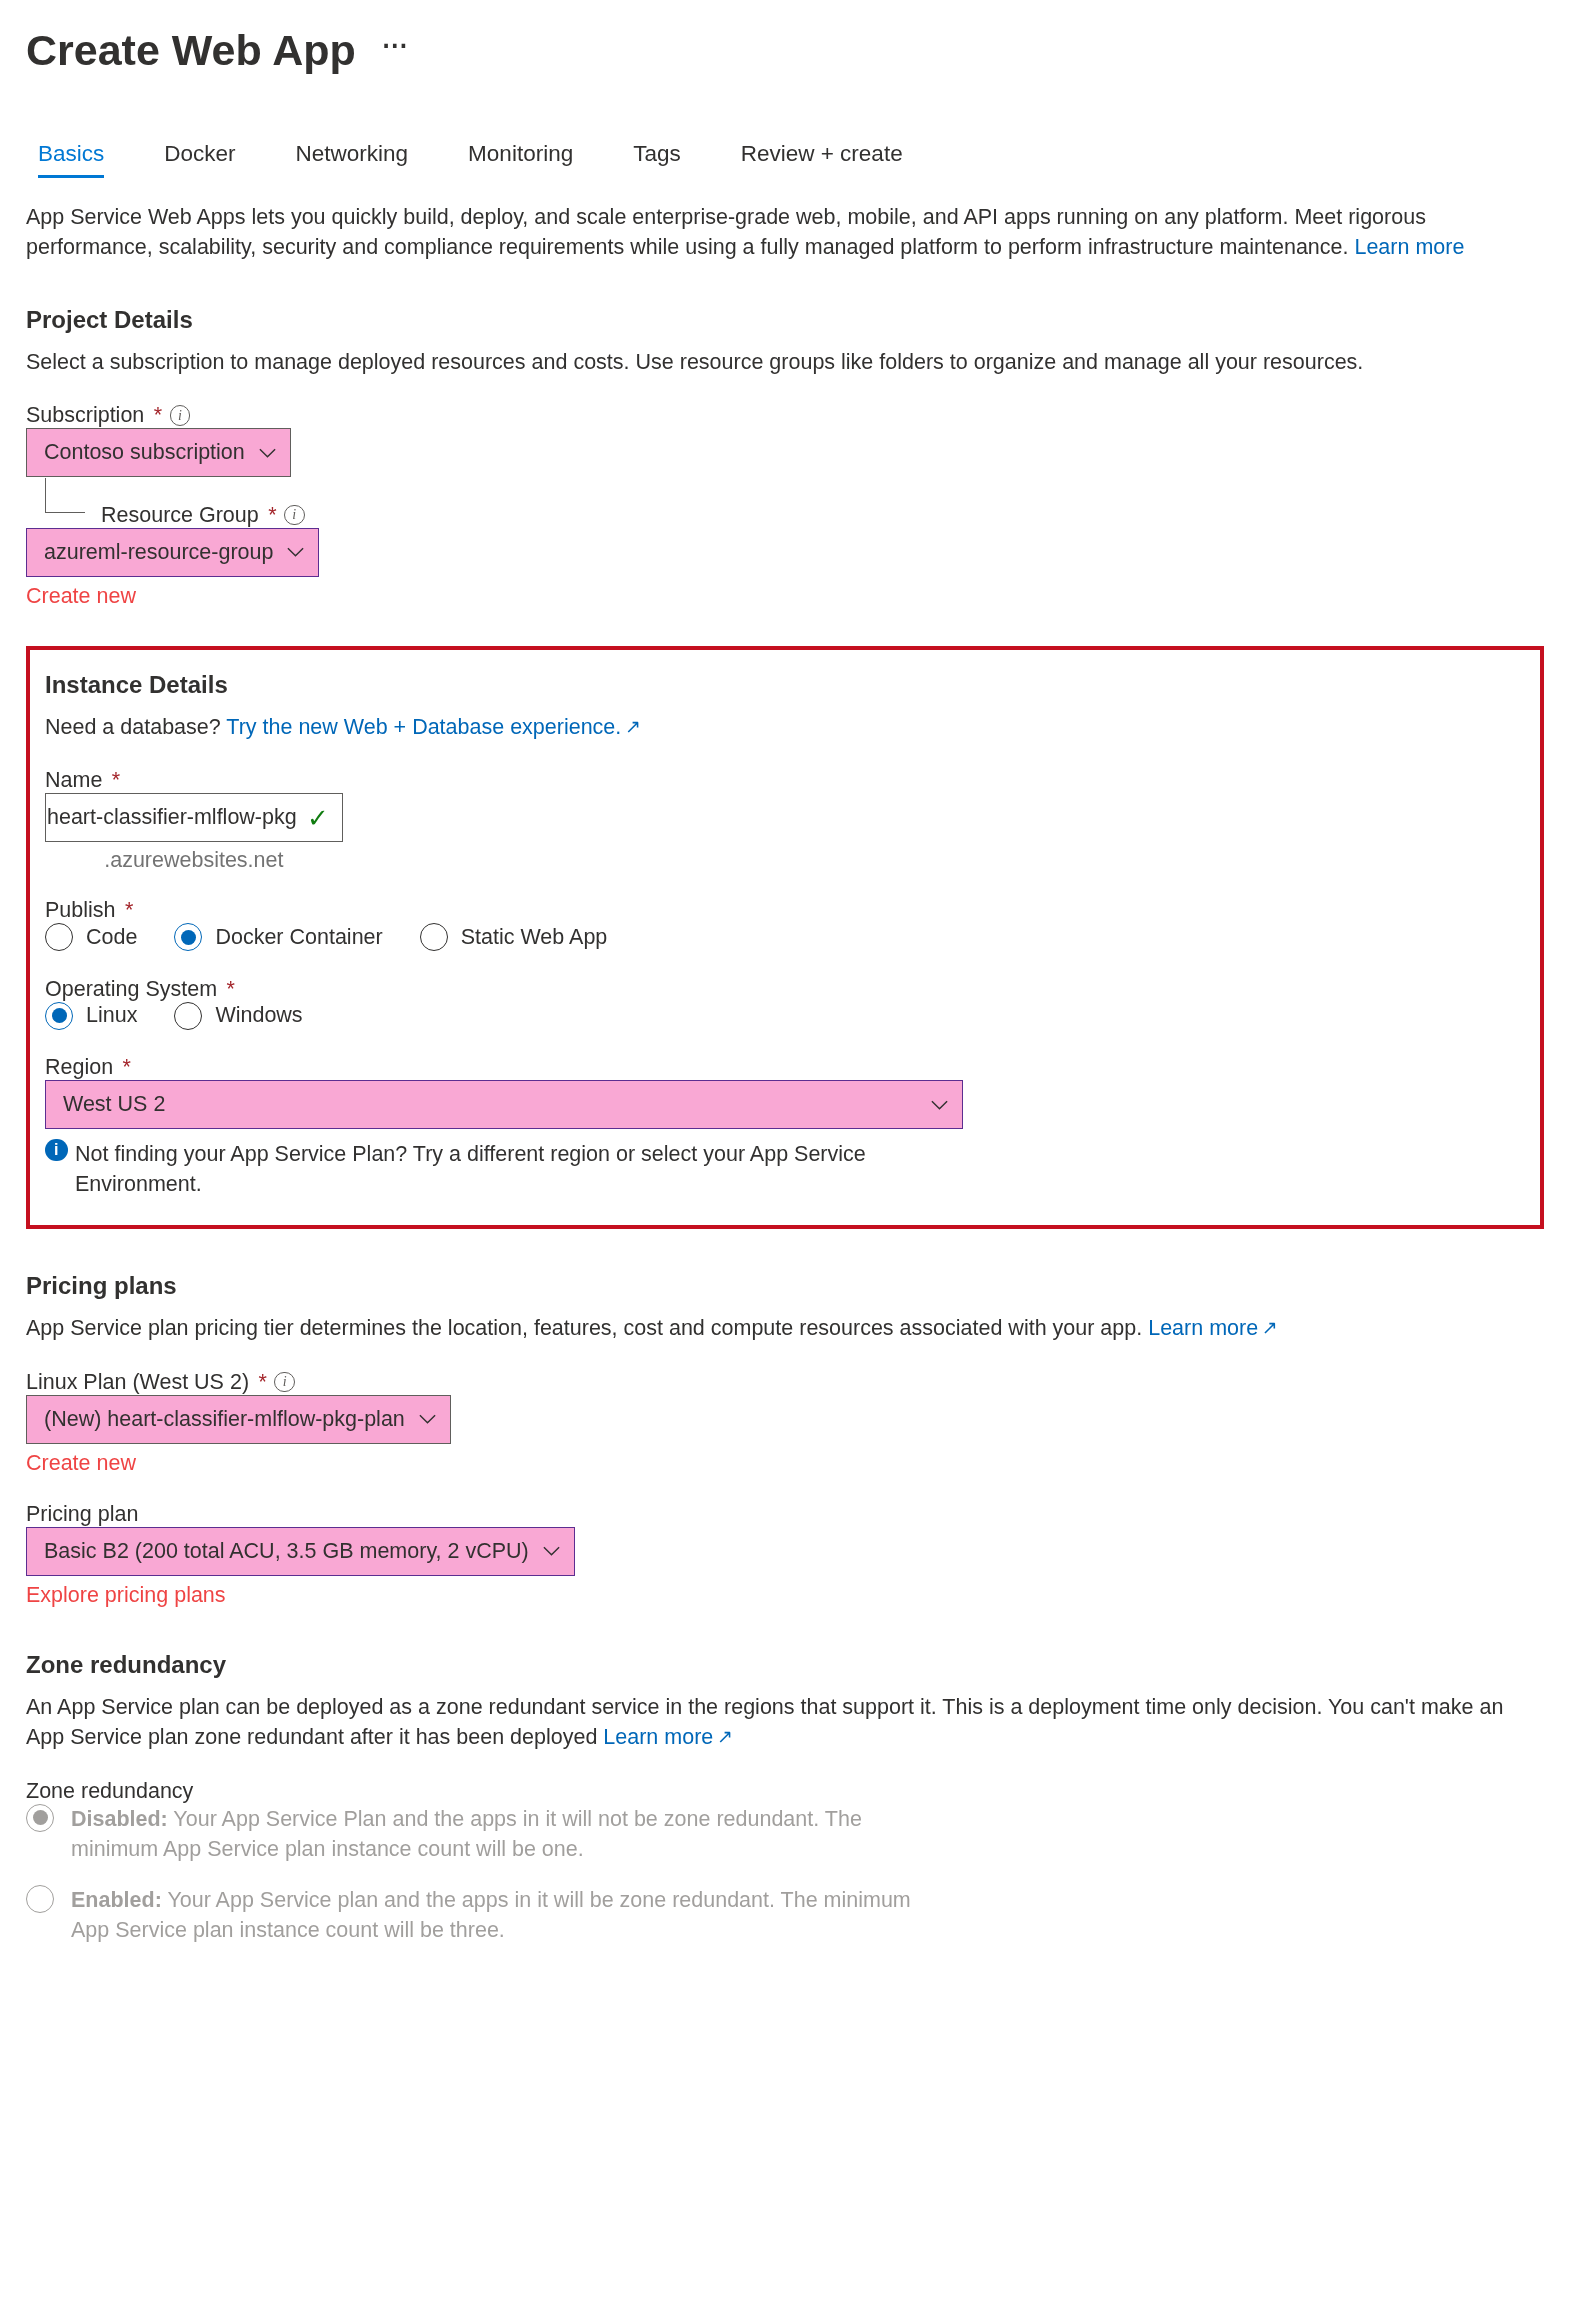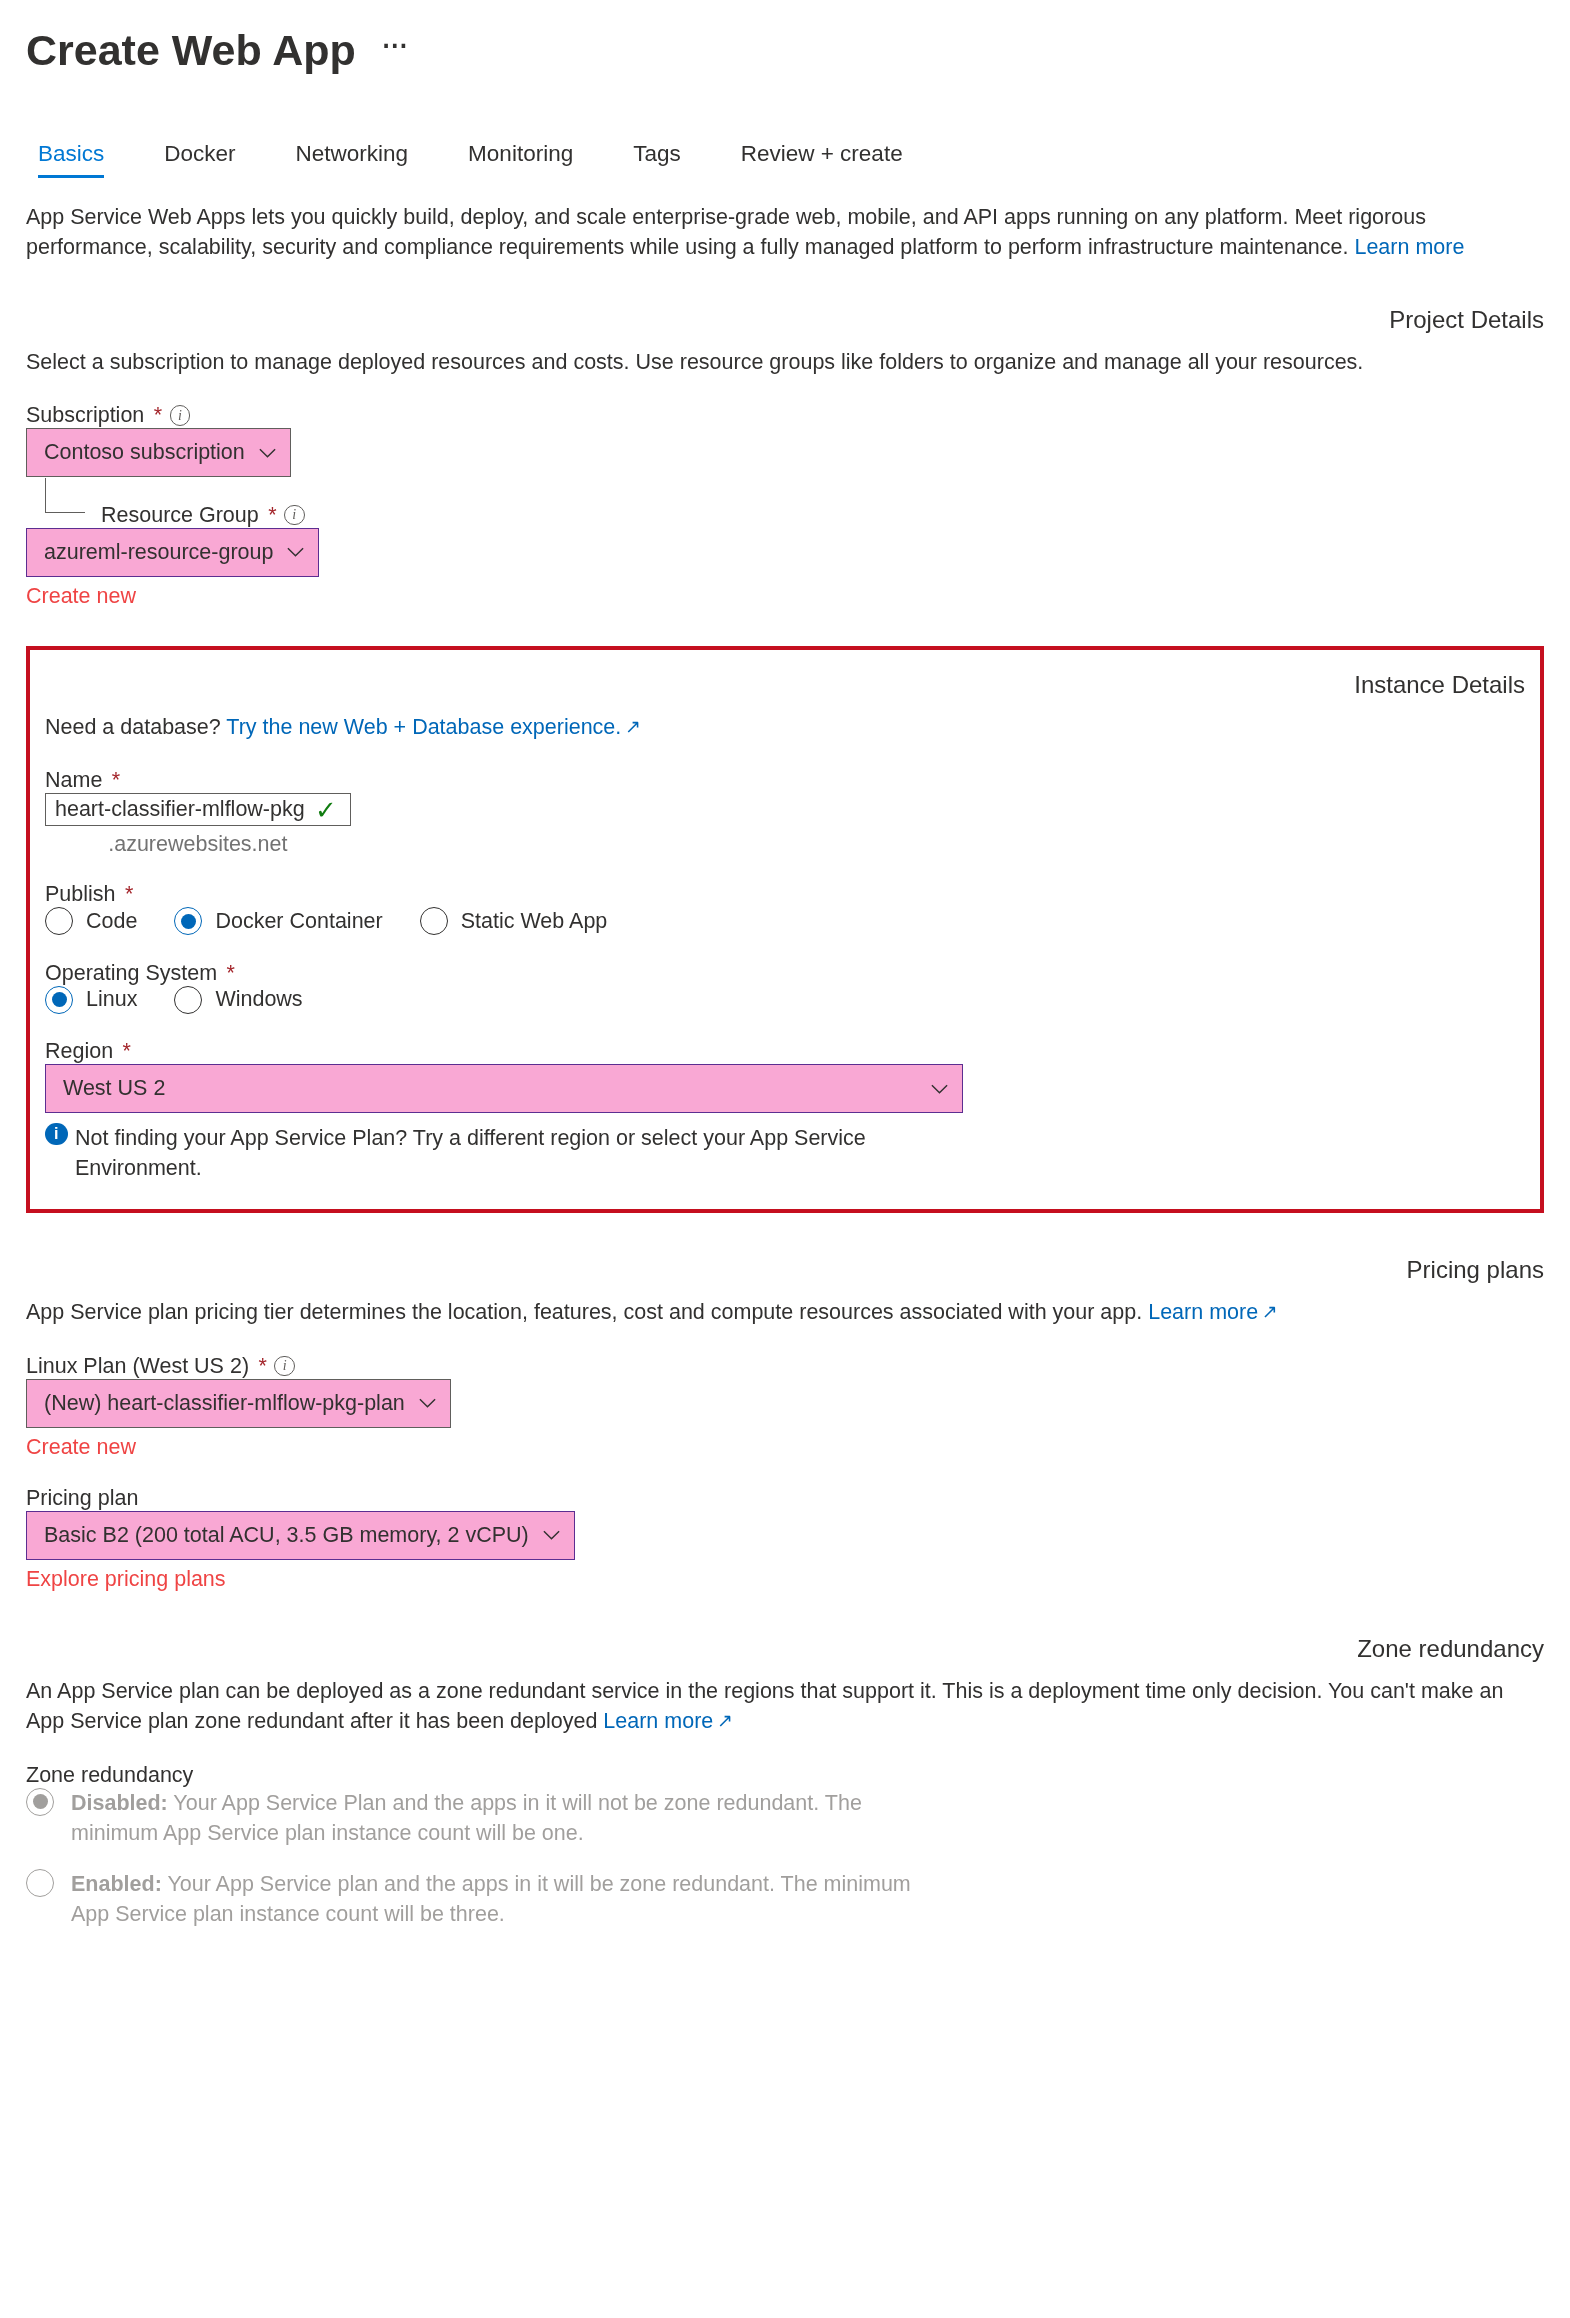--- a/index.html
+++ b/index.html
@@ -41,21 +41,21 @@
   }
   .tab.active::after{
     content:"";
     position:absolute;
     left:0; right:0; bottom:-1.9px;
     height:3.7px;
     background:#0078d4;
   }
   p.intro, p.desc { line-height:1.4; margin: 0 0 19px 0; }
   a.link { color:#0067b8; text-decoration:none; }
-  h2.section { font-size: 24px; font-weight:400; margin: 43px 0 13px 0; text-align: right; }
+  h2.section { font-size: 24px; font-weight:700; margin: 43px 0 13px 0; }
 
   .field-row {
     display:flex;
     align-items:flex-start;
     margin-top: 18px;
     flex-direction: column;
   }
   .field-label {
     width: 525px;
     flex-shrink:0;
@@ -103,23 +103,23 @@
   .dropdown.purple { border-color:#5c2e91;}
   .dropdown .chev {
     position:absolute; right:13px; top:50%; transform:translateY(-50%);
     width:19px;height:19px;
   }
   .chev svg{width:100%;height:100%;}
 
   .text-input {
     position:relative;
     border:0.9px solid #605e5c;
-    height:33px;
+    height:49px;
     display:flex;align-items:center;
-    padding:0 45px 0 9px;
+    padding:0 45px 0 1px;
     font-size:21.5px;
     width:100%;
   }
   .check-icon{
     position:absolute;right:13px;top:50%;transform:translateY(-50%);
     color:#107c10;font-size:26px;
   }
   .sublink {
     display:inline-block;
     margin-top:7.5px;

